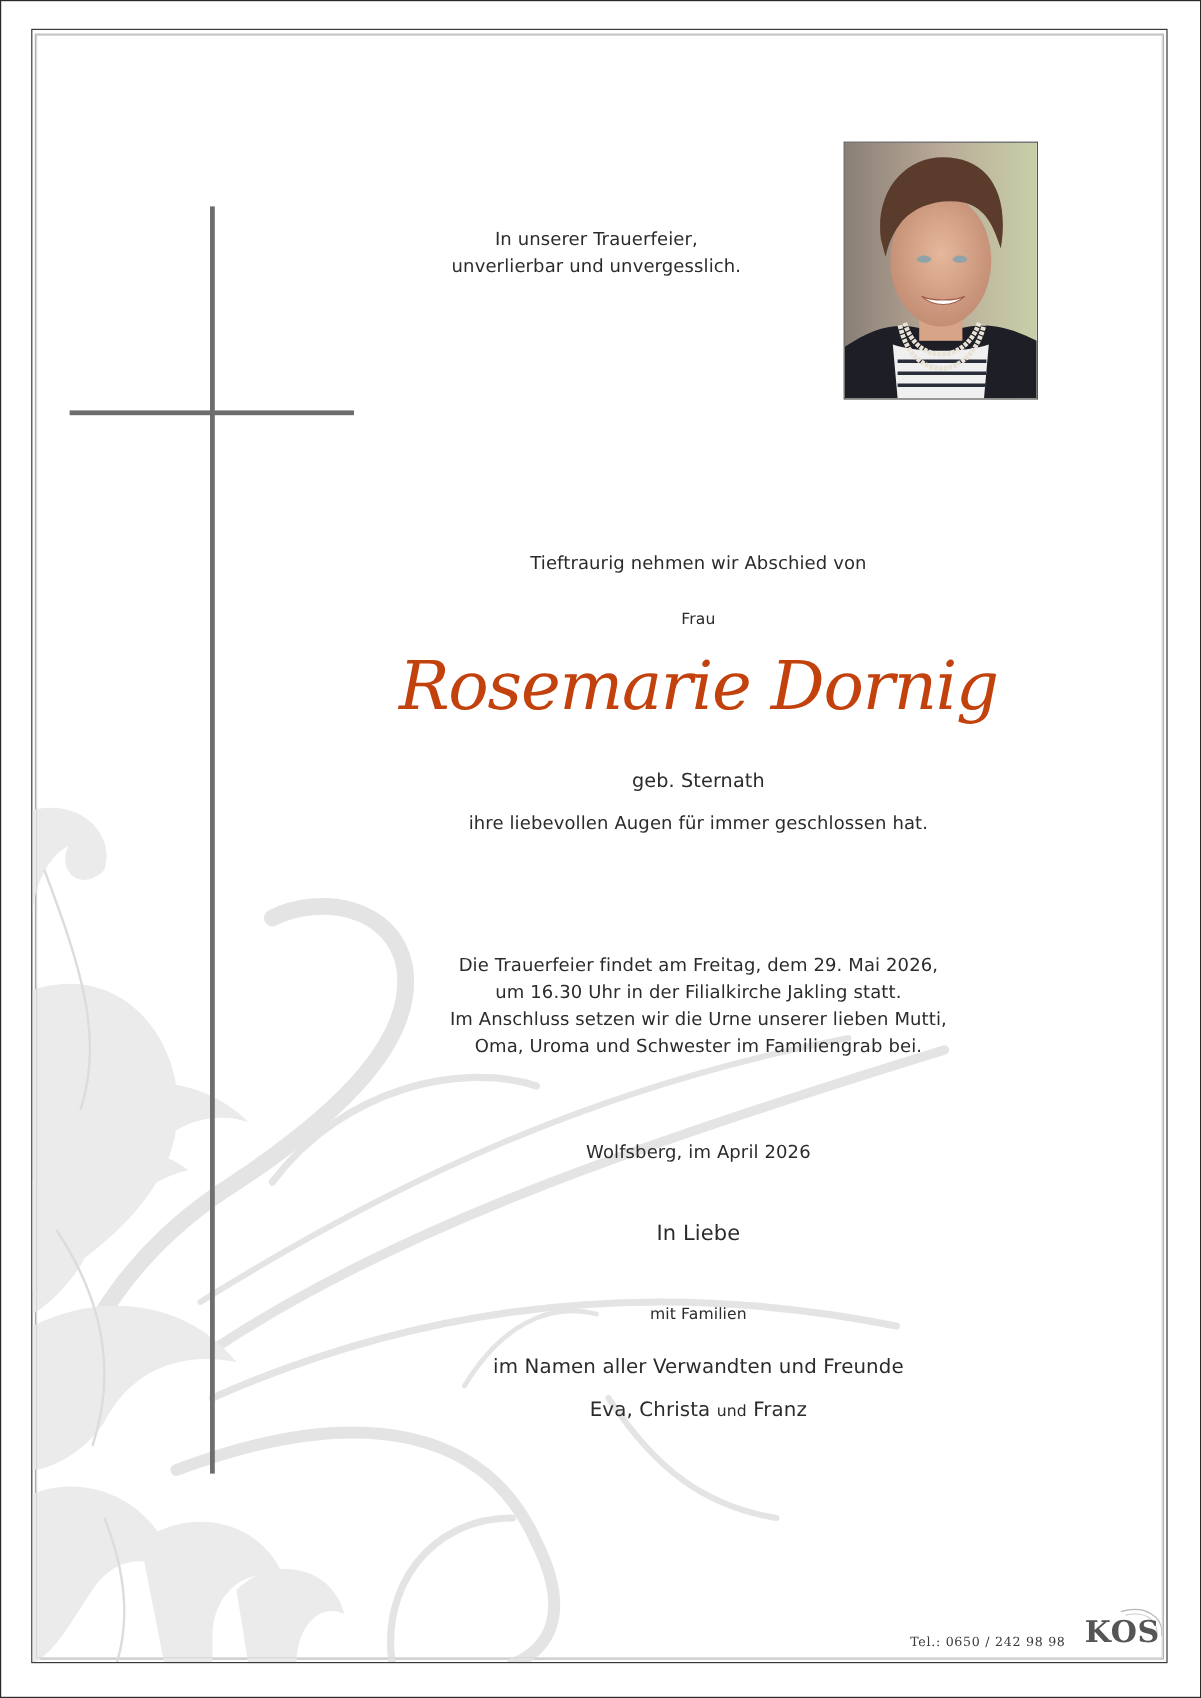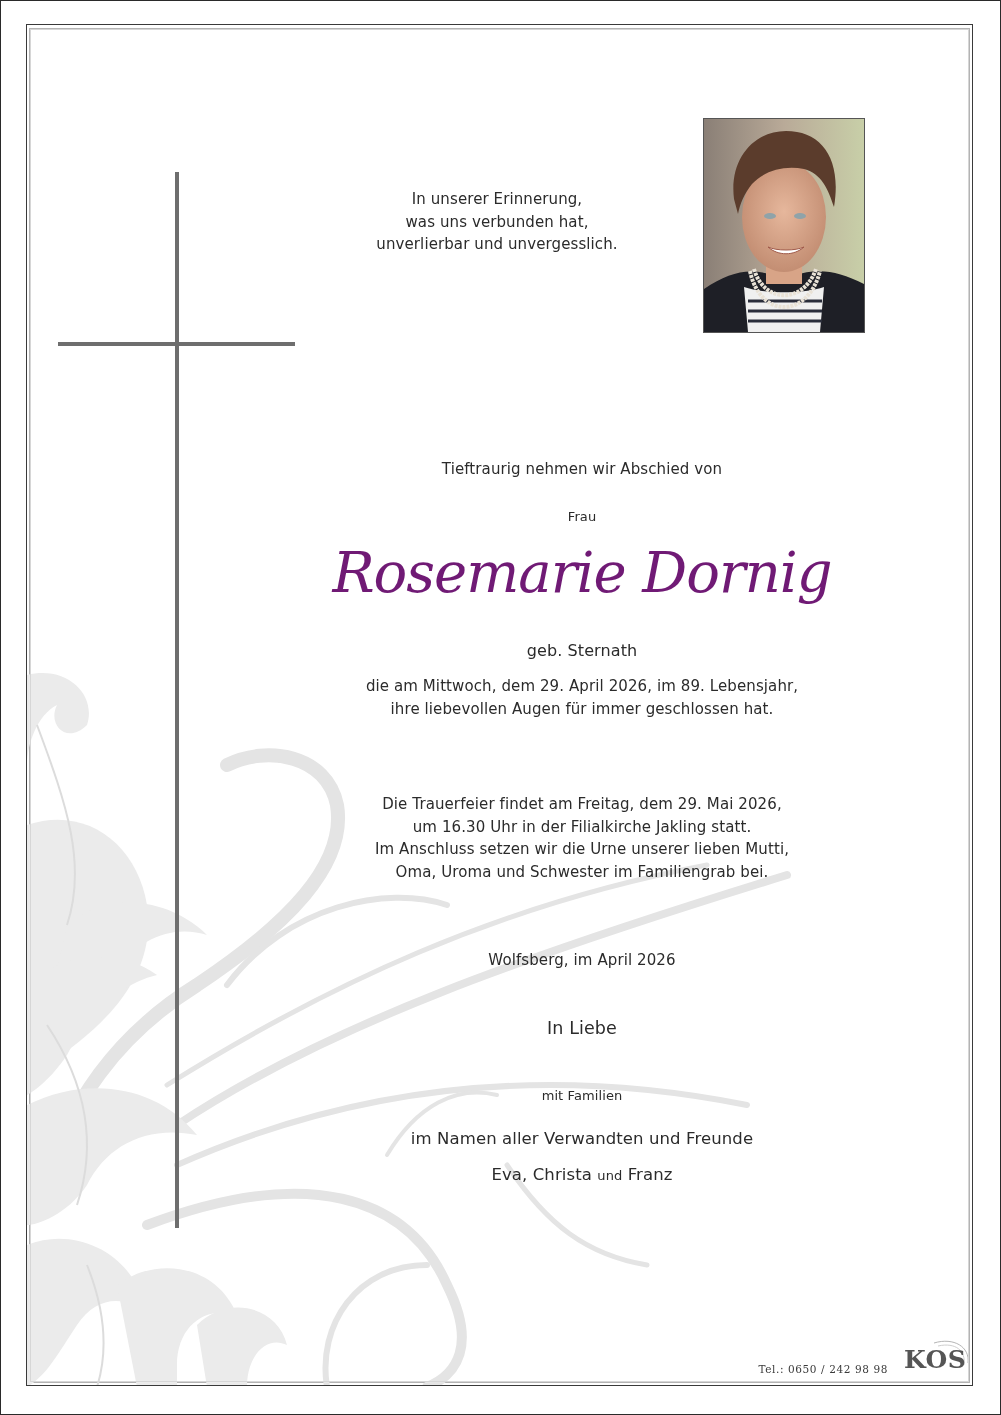--- a/index.html
+++ b/index.html
@@ -40,21 +40,21 @@
     }
     .content-col {
       position: absolute; left: 250px; width: 610px; text-align: center;
     }
     .txt { font-size: 15px; line-height: 22.5px; color: #2b2b2b; letter-spacing: 0.1px; }
     .verse { top: 163px; left: 270px; width: 400px; }
     .intro { top: 433px; }
     .title { top: 481px; font-size: 13px; }
     .name {
       top: 508px; font-family: "DejaVu Serif", serif; font-style: italic;
-      font-size: 56px; line-height: 80px; color: #701a75; letter-spacing: -1px;
+      font-size: 56px; line-height: 80px; color: #c2410c; letter-spacing: -1px;
     }
     .birthname { top: 595px; font-size: 16px; margin-top: 20px; }
     .death { top: 650px; }
     .ceremony { top: 768px; }
     .place { top: 924px; }
     .closing { top: 990px; font-size: 17.5px; line-height: 26px; }
     .mourners { top: 1099px; font-size: 16.5px; line-height: 22px; margin-top: 40px; }
     .mourners .small { font-size: 13px; }
     .families { top: 1062px; font-size: 13px; line-height: 17px; }
     .relatives { top: 1102px; font-size: 16.5px; line-height: 24px; }
@@ -106,22 +106,21 @@
       <path d="M10 700 C 40 780, 60 840, 40 900"></path>
       <path d="M20 1000 C 60 1060, 70 1120, 50 1180"></path>
       <path d="M60 1240 C 80 1290, 80 1330, 70 1362"></path>
     </g>
   </svg>
 
   <div class="cross-vertical"></div>
   <div class="cross-horizontal"></div>
 
   <div class="content-col txt verse">
-    <div>In unserer Erinnerung,</div>
-    <div>was uns verbunden hat,</div>
+    <div>In unserer Trauerfeier,</div>
     <div>unverlierbar und unvergesslich.</div>
   </div>
 
   <div class="photo" title="Portrait photo of the deceased">
     <svg width="160" height="213" viewBox="0 0 160 213" xmlns="http://www.w3.org/2000/svg">
       <defs>
         <linearGradient id="bg" x1="0" y1="0" x2="1" y2="0">
           <stop offset="0" stop-color="#8a7f76"></stop>
           <stop offset="0.5" stop-color="#b9aa98"></stop>
           <stop offset="1" stop-color="#c8cfa8"></stop>
@@ -149,21 +148,20 @@
       <path d="M46 152 C 56 200, 104 200, 116 152" fill="none" stroke="#e9e2d6" stroke-width="4" stroke-dasharray="3 1"></path>
     </svg>
   </div>
 
   <div class="content-col txt intro">Tieftraurig nehmen wir Abschied von</div>
   <div class="content-col txt title">Frau</div>
   <div class="content-col name">Rosemarie Dornig</div>
   <div class="content-col txt birthname">geb. Sternath</div>
 
   <div class="content-col txt death">
-    <div>die am Mittwoch, dem 29. April 2026, im 89. Lebensjahr,</div>
     <div>ihre liebevollen Augen für immer geschlossen hat.</div>
   </div>
 
   <div class="content-col txt ceremony">
     <div>Die Trauerfeier findet am Freitag, dem 29. Mai 2026,</div>
     <div>um 16.30 Uhr in der Filialkirche Jakling statt.</div>
     <div>Im Anschluss setzen wir die Urne unserer lieben Mutti,</div>
     <div>Oma, Uroma und Schwester im Familiengrab bei.</div>
   </div>
 

